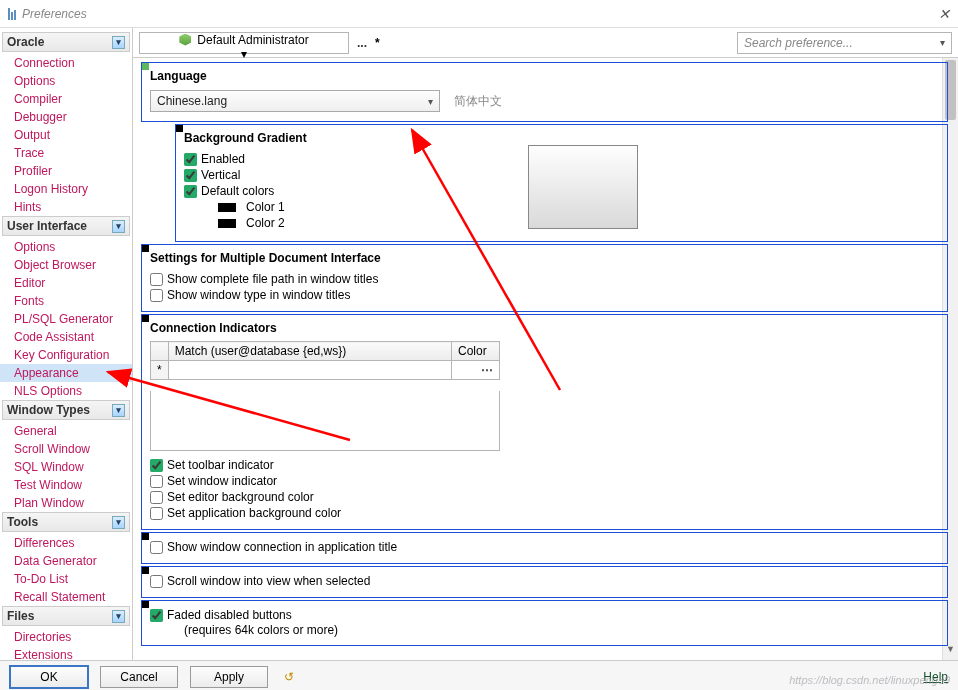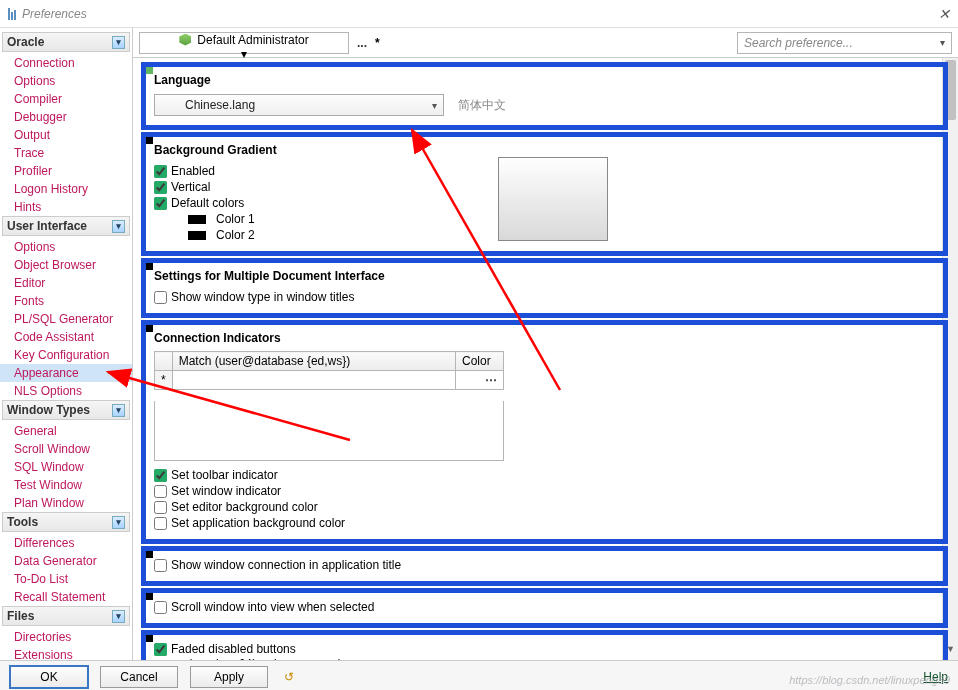--- a/index.html
+++ b/index.html
@@ -32,28 +32,28 @@
 .search { margin-left:auto; width:215px; height:22px; border:1px solid #b5b5b5; display:flex; align-items:center; padding: 0 6px; justify-content:space-between; font-style:italic; color:#888; cursor:text;}
 .search-chev{ font-style:normal;color:#555;font-size:10px;cursor:pointer;}
 
 .content { flex:1; overflow-y:auto; padding: 4px 10px 10px 8px; position: relative; }
 .scrollbar-fake { position:absolute; right:0; top:0; bottom:0; width:16px; background:#f1f1f1; border-left:1px solid #ddd; }
 .scrollbar-fake .thumb{ position:absolute; left:2px; right:2px; top:2px; height:60px; background:#c1c1c1; border-radius:2px;}
 .scrollbar-fake .arr{ position:absolute; left:0; right:0; height:16px; text-align:center; font-size:9px; color:#666; background:#f1f1f1;}
 .scrollbar-fake .arr.up{top:0;}
 .scrollbar-fake .arr.dn{bottom:0;}
 
-.section { border:5px solid #1d4ed8; margin-bottom: 2px; padding: 6px 8px 8px 8px; position:relative; }
+.section { border:1px solid #1d4ed8; margin-bottom: 2px; padding: 6px 8px 8px 8px; position:relative; }
 .section .marker { position:absolute; left:0; top:0; width:7px; height:7px; background:#000; }
 .section.lang .marker{ background:#5fb75f; }
 .section-title { font-weight:bold; margin-bottom:6px; }
 
 .row { display:flex; align-items:center; gap:6px; padding:1px 0;}
 .combo { border:1px solid #aaa; height:22px; width:290px; background:linear-gradient(#fdfdfd,#efefef); display:flex; align-items:center; padding:0 6px; justify-content:space-between; cursor:pointer;}
-.combo .val{ color:#222;margin-left:24px; }
+.combo .val{ color:#222; }
 .combo .chev{ color:#555; font-size:10px;}
 .lang-desc { color:#888; margin-left:8px; }
 
 .chk { display:flex; align-items:center; gap:4px; padding:1px 0;}
 .chk input[type=checkbox]{ width:13px; height:13px; accent-color:#2a6; }
 
 .grad-preview { width:110px; height:84px; border:1px solid #888; background:linear-gradient(#fefefe,#d9d9d9); position:absolute; left:352px; top:20px; }
 .color-swatch { width:18px; height:9px; background:#000; display:inline-block; margin-right:4px;}
 .indent2 { padding-left:34px; }
 
@@ -174,21 +174,21 @@
         <div class="section-title">Language</div>
         <div class="row">
           <div class="combo">
             <span class="val">Chinese.lang</span>
             <span class="chev">▾</span>
           </div>
           <span class="lang-desc">简体中文</span>
         </div>
       </div>
 
-      <div class="section" style="min-height:118px;">
+      <div class="section" style="min-height:118px;margin-left:34px;">
         <div class="marker"></div>
         <div class="section-title">Background Gradient</div>
         <label class="chk">
             <input type="checkbox" checked="" style="">
             <span>Enabled</span>
           </label>
         <label class="chk">
             <input type="checkbox" checked="" style="">
             <span>Vertical</span>
           </label>
@@ -203,20 +203,24 @@
         <div class="indent2 row">
             <span class="color-swatch"></span>
             <span>Color 2</span>
           </div>
         <div class="grad-preview"></div>
       </div>
 
       <div class="section">
         <div class="marker"></div>
         <div class="section-title">Settings for Multiple Document Interface</div>
+        <label class="chk">
+            <input type="checkbox" style="">
+            <span>Show complete file path in window titles</span>
+          </label>
         <label class="chk">
             <input type="checkbox" style="">
             <span>Show window type in window titles</span>
           </label>
       </div>
 
       <div class="section">
         <div class="marker"></div>
         <div class="section-title">Connection Indicators</div>
         <table class="conn-table">

